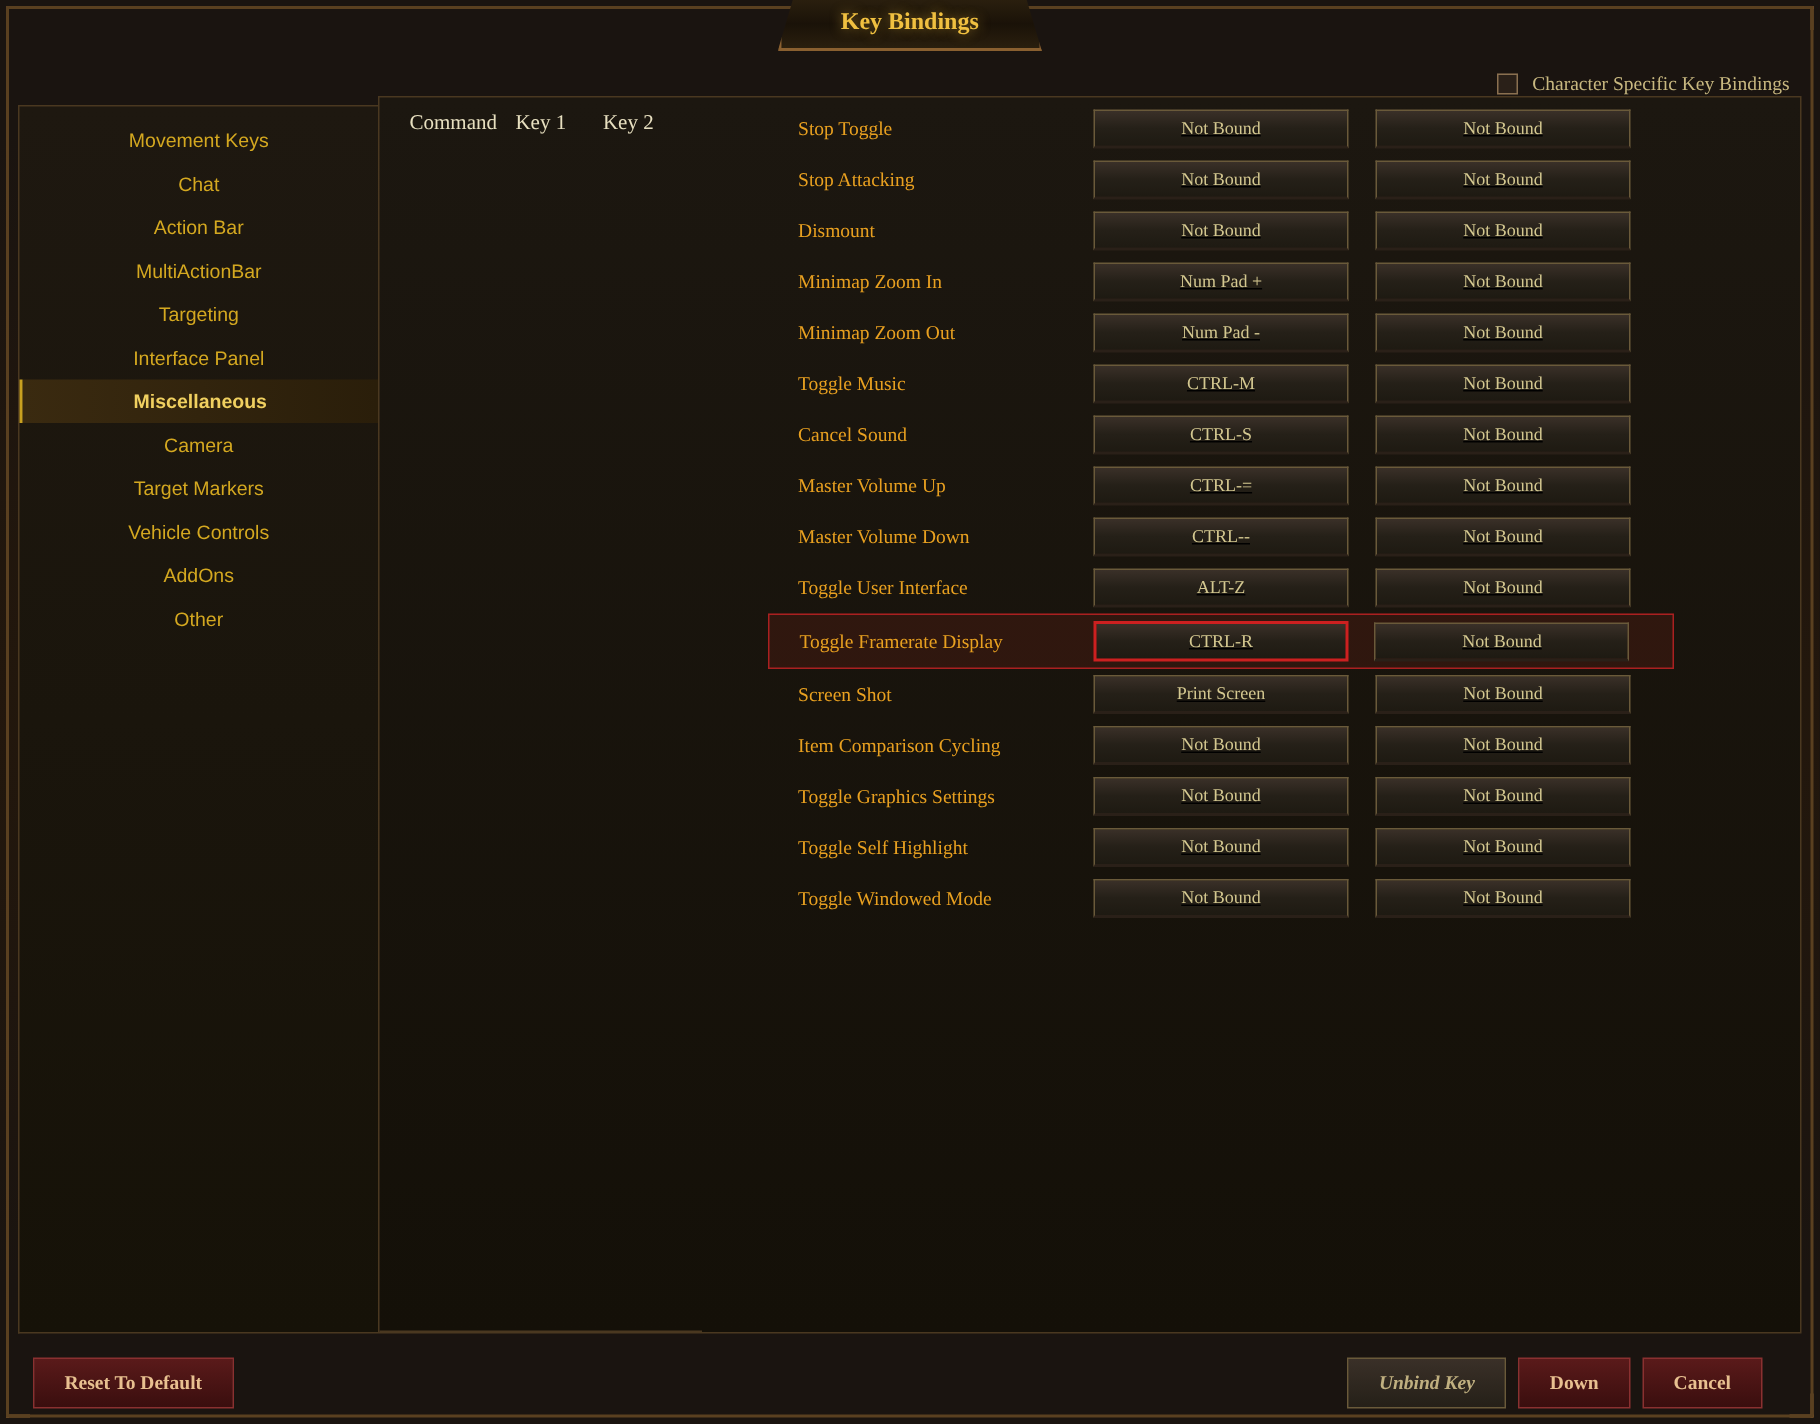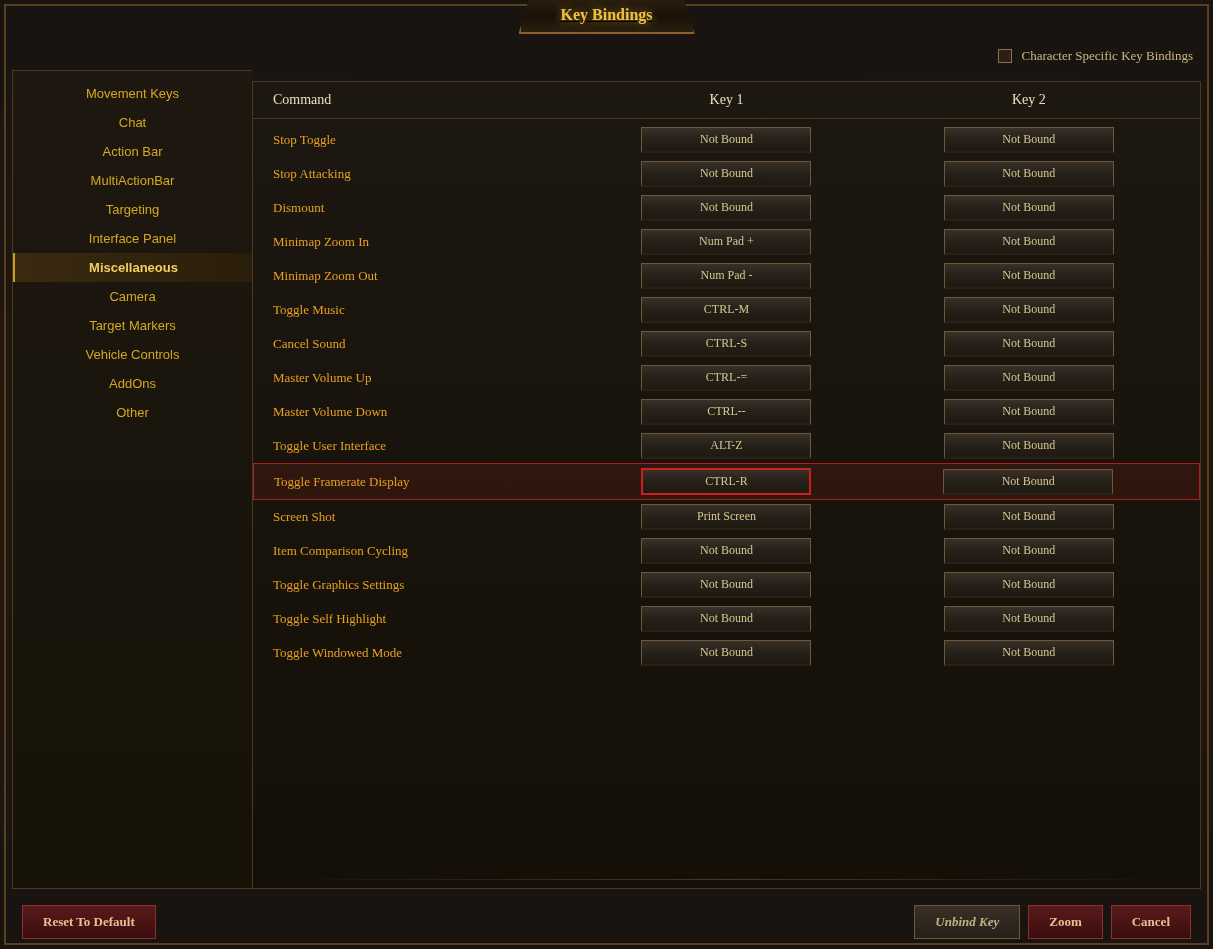--- a/index.html
+++ b/index.html
@@ -28,21 +28,20 @@
       z-index: 100;
     }
 
     
     .title-bar {
       position: absolute;
       top: 0;
       left: 50%;
       transform: translateX(-50%);
       z-index: 200;
-      text-decoration: underline;
     }
 
     .title-container {
       background: linear-gradient(180deg, #2a1f0e 0%, #1a1208 50%, #2a1f0e 100%);
       border: 2px solid #8a6030;
       border-top: none;
       padding: 6px 40px 8px;
       position: relative;
       clip-path: polygon(10px 0%, calc(100% - 10px) 0%, 100% 100%, 0% 100%);
     }
@@ -120,23 +119,24 @@
       border-left: 2px solid #c8a020;
       color: #f0d060;
       font-weight: bold;
     }
 
     
     .content-area {
       flex: 1;
       background: linear-gradient(180deg, #1c1710 0%, #141008 100%);
       border: 1px solid #4a3820;
-      margin-top: 41px;
-      display: flex;
-      flex-direction: column;
+      margin-top: 24px;
+      display: flex;
+      flex-direction: row;
+      gap: 44px;
     }
 
     
     .table-header {
       display: grid;
       grid-template-columns: 1fr 1fr 1fr;
       padding: 10px 20px;
       border-bottom: 1px solid #4a3820;
     }
 
@@ -171,20 +171,21 @@
     }
 
     .command-name {
       color: #e8a020;
       font-size: 13px;
     }
 
     .key-binding {
       display: flex;
       justify-content: center;
+      text-decoration: underline;
     }
 
     .key-btn {
       background: linear-gradient(180deg, #3a3028 0%, #252018 50%, #1e1a12 100%);
       border: 1px solid #6a5a3a;
       border-bottom: 2px solid #2a2018;
       color: #d4c890;
       font-size: 12px;
       padding: 4px 8px;
       min-width: 170px;
@@ -203,21 +204,21 @@
       height: 1px;
       background: linear-gradient(90deg, transparent, #4a3820, transparent);
       margin: 8px 20px;
     }
 
     
     .footer {
       position: absolute;
       bottom: 0;
       left: 12px;
-      right: 12px;
+      right: 28px;
       height: 55px;
       display: flex;
       align-items: center;
       justify-content: space-between;
       padding: 0 10px;
     }
 
     .footer-right {
       display: flex;
       gap: 8px;
@@ -472,16 +473,16 @@
         </div>
       </div>
     <div class="content-divider"></div>
   </div>
 </div>
 
 <div class="footer">
   <button class="footer-btn btn-reset">Reset To Default</button>
   <div class="footer-right">
     <button class="footer-btn btn-unbind">Unbind Key</button>
-    <button class="footer-btn btn-okay">Zoom</button>
+    <button class="footer-btn btn-okay">Down</button>
     <button class="footer-btn btn-cancel">Cancel</button>
   </div>
 </div>
 
 </body></html>

